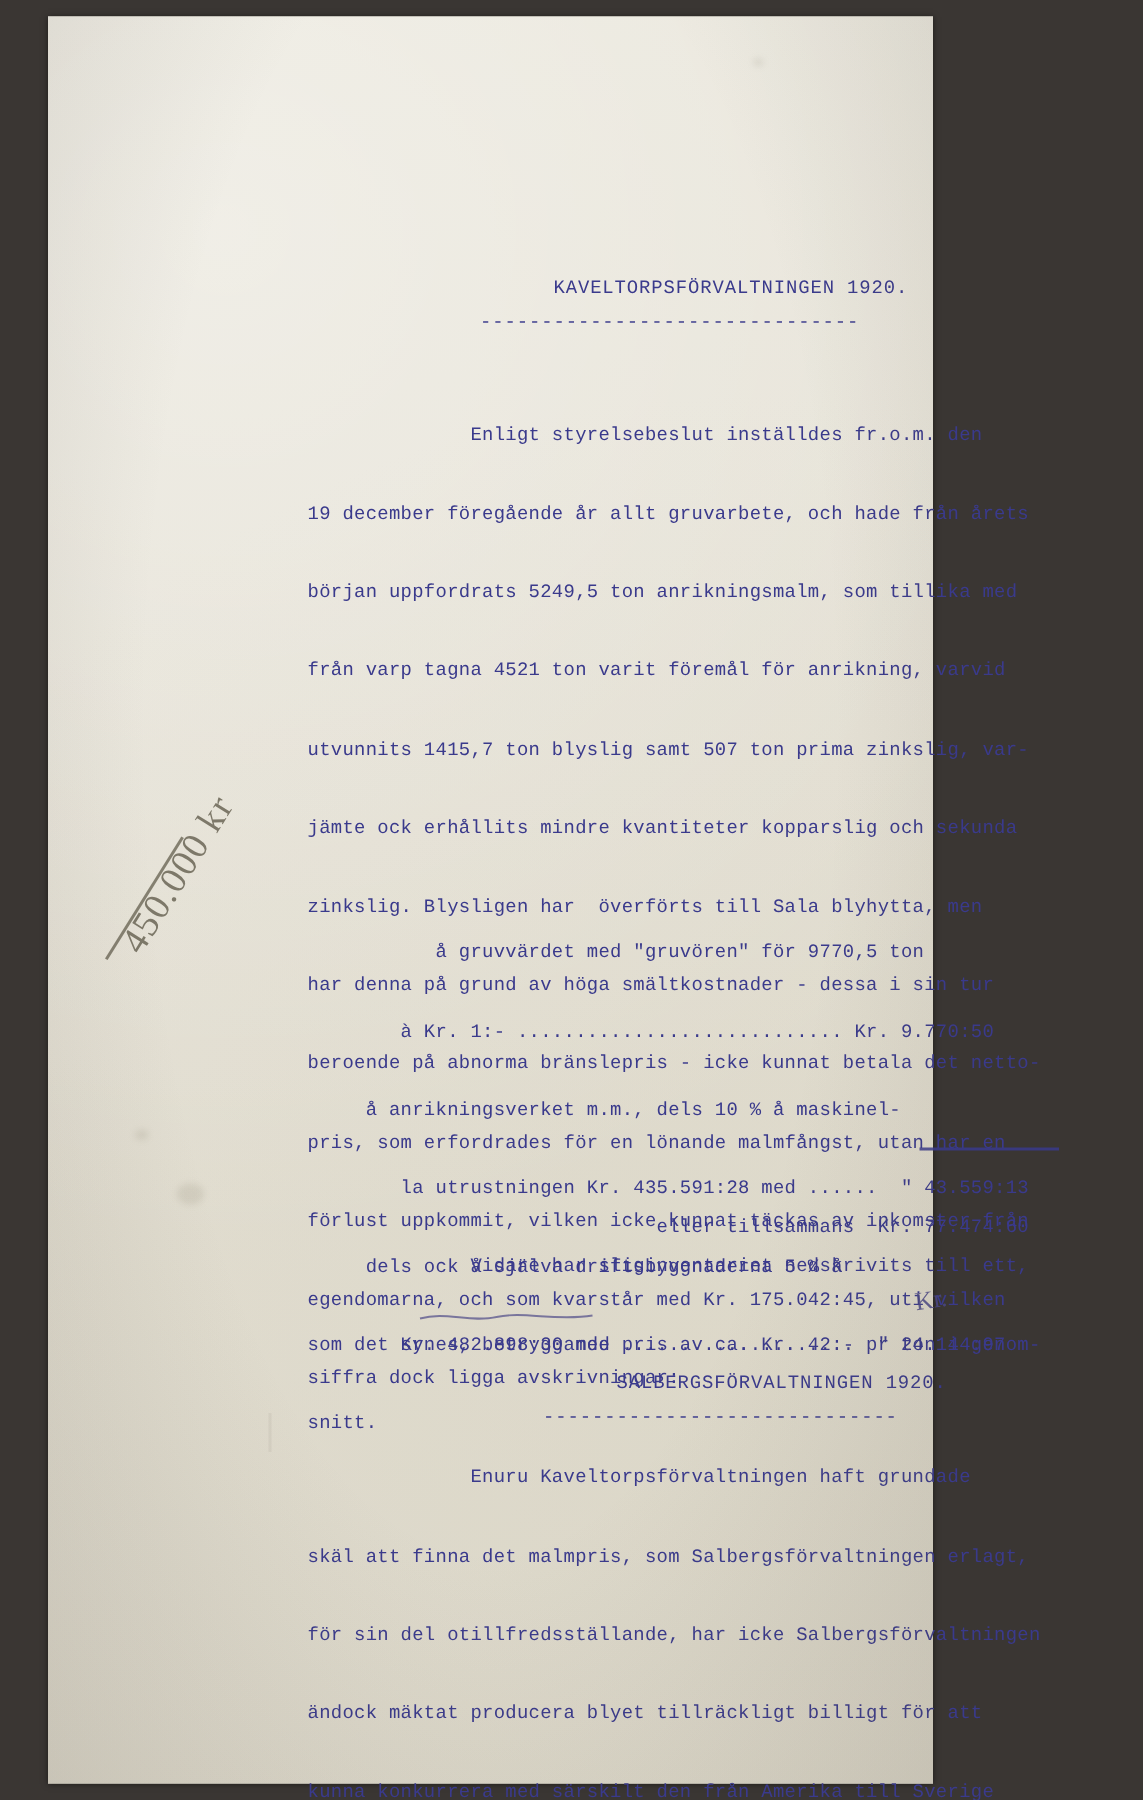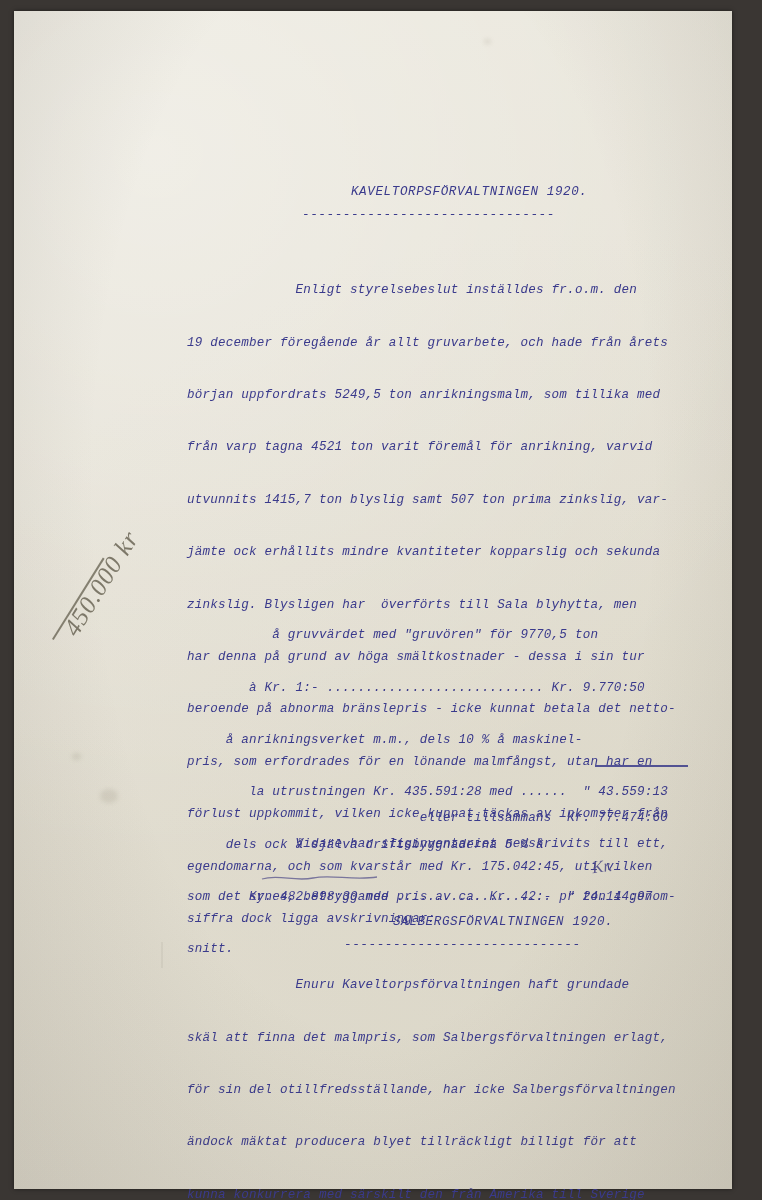--- a/index.html
+++ b/index.html
@@ -14,31 +14,30 @@
     font-family: "Liberation Mono", "DejaVu Sans Mono", monospace;
   }
   .page-frame {
     position: relative;
     width: 762px;
     height: 1200px;
     background: #3a3633;
   }
   .paper {
     position: absolute;
-    left: 14px;
+    left: 32px;
     top: 11px;
-    width: 718px;
+    width: 590px;
     height: 1178px;
     background: #e6e3d8;
     background-image:
       radial-gradient(circle at 20% 12%, rgba(255,255,255,0.35), rgba(255,255,255,0) 60%),
       radial-gradient(circle at 78% 78%, rgba(215,210,192,0.45), rgba(255,255,255,0) 65%),
       linear-gradient(170deg, #eae7dc 0%, #e4e0d4 45%, #dedacd 100%);
     box-shadow: 0 0 4px rgba(0,0,0,0.5);
-    font-style: italic;
   }
   .paper::after {
     content: "";
     position: absolute;
     inset: 0;
     pointer-events: none;
     background:
       radial-gradient(ellipse at 50% 40%, rgba(0,0,0,0) 55%, rgba(90,82,70,0.16) 100%);
   }
   .heading {

